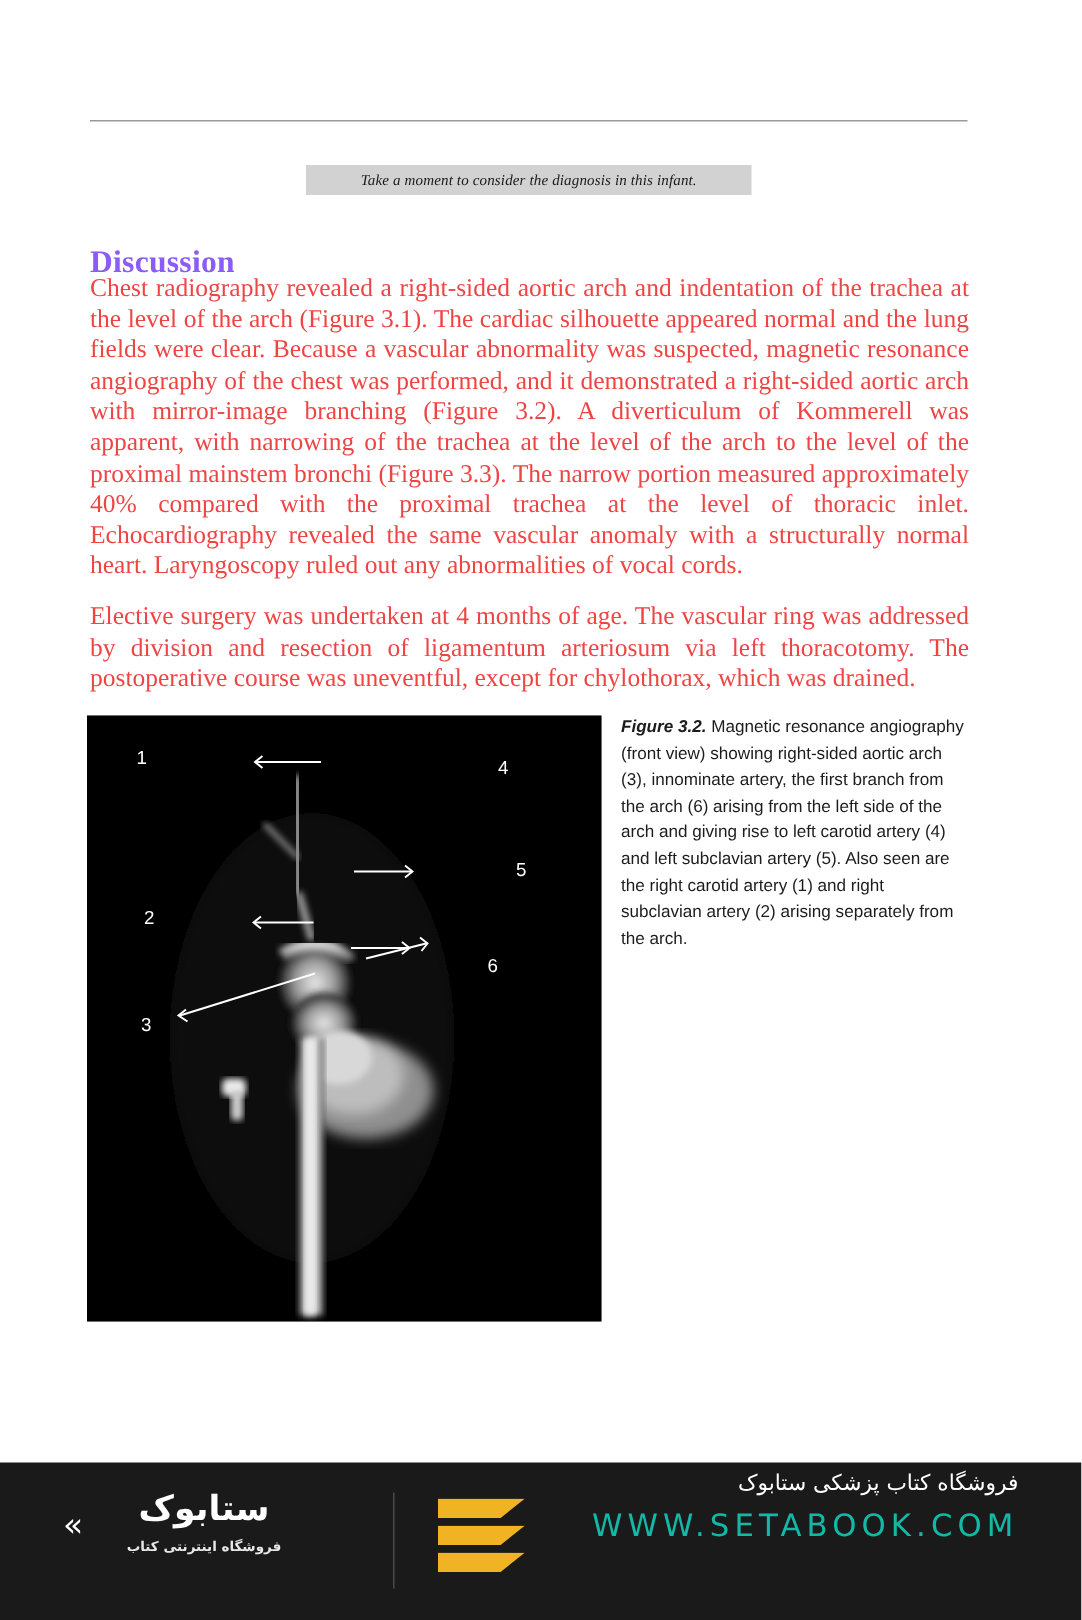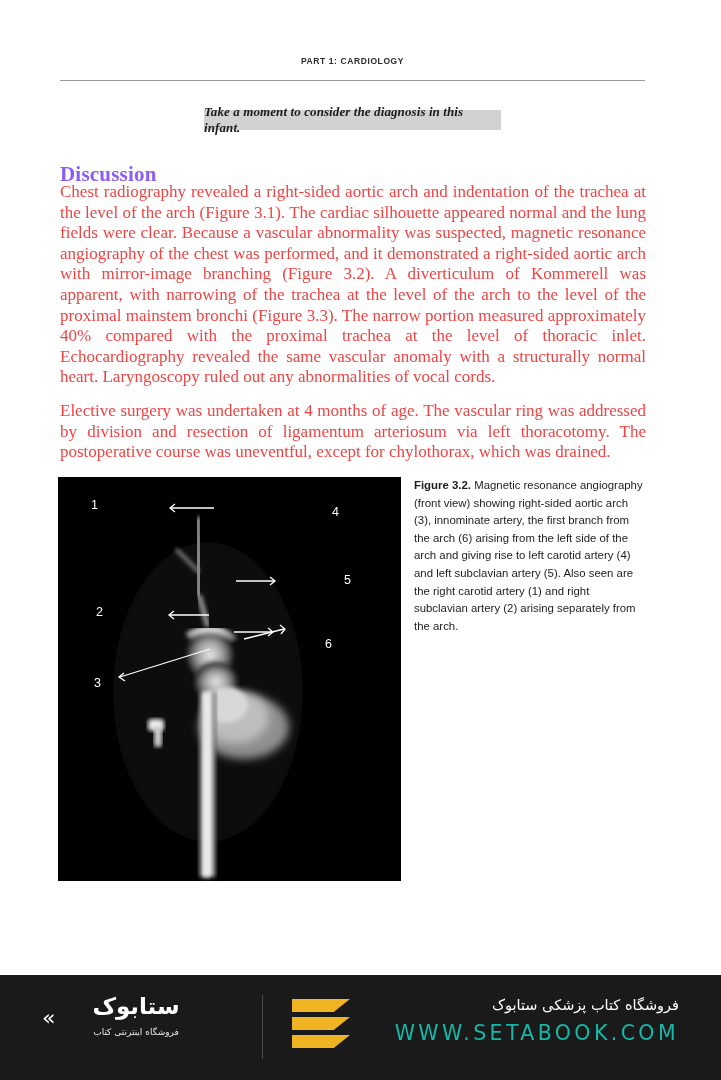--- a/index.html
+++ b/index.html
@@ -53,22 +53,22 @@
     width: 297px;
     height: 20px;
     background: #d2d2d2;
     display: flex;
     align-items: center;
     justify-content: center;
   }
   .callout span {
     font-family: "Liberation Serif", serif;
     font-style: italic;
-    font-weight: bold;
-    font-size: 13px;
+    font-weight: normal;
+    font-size: 10px;
     color: #1a1a1a;
     letter-spacing: 0.1px;
   }
 
   
   .section-heading {
     position: absolute;
     left: 60px;
     top: 148px;
     font-family: "Liberation Serif", serif;
@@ -110,21 +110,21 @@
   .figure-caption {
     position: absolute;
     left: 414px;
     top: 477px;
     width: 232px;
     font-family: "Liberation Sans", sans-serif;
     font-size: 11.4px;
     line-height: 17.6px;
     color: #1c1c1c;
   }
-  .figure-caption b { font-weight: bold; }
+  .figure-caption b { font-weight: bold; font-style: italic; }
 
   
   .footer {
     position: absolute;
     left: 0;
     top: 975px;
     width: 721px;
     height: 105px;
     background: #1a1a1a;
     color: #ffffff;
@@ -152,20 +152,21 @@
     letter-spacing: 0px;
     direction: rtl;
   }
   .brand-sub {
     font-family: "DejaVu Sans", sans-serif;
     font-size: 9px;
     line-height: 14px;
     color: #e8e8e8;
     direction: rtl;
     margin-top: 2px;
+    font-weight: bold;
   }
   .chev {
     position: absolute;
     left: 42px;
     top: 30px;
     font-family: "DejaVu Sans", sans-serif;
     font-size: 22px;
     color: #ffffff;
   }
   .divider {
@@ -191,21 +192,21 @@
     background: #f0b323;
     clip-path: polygon(0 0, 100% 0, 72% 100%, 0 100%);
   }
   .logo-mark .b1 { top: 0; }
   .logo-mark .b2 { top: 18px; }
   .logo-mark .b3 { top: 36px; }
 
   .footer-right {
     position: absolute;
     right: 42px;
-    top: 22px;
+    top: 6px;
   }
   .footer-fa {
     font-family: "DejaVu Sans", sans-serif;
     font-size: 14.5px;
     color: #ffffff;
     direction: rtl;
     margin-bottom: 8px;
   }
   .footer-url {
     font-family: "DejaVu Sans", sans-serif;
@@ -220,21 +221,20 @@
     font-family: "Liberation Sans", sans-serif;
     font-size: 12.5px;
     color: #ffffff;
   }
 </style>
 </head>
 <body>
 
 <div class="page">
 
-  <div class="running-head">PART 1: CARDIOLOGY</div>
   <div class="head-rule"></div>
 
   <div class="callout">
     <span>Take a moment to consider the diagnosis in this infant.</span>
   </div>
 
   <h1 class="section-heading">Discussion</h1>
 
   <div class="body-col">
     <p>Chest radiography revealed a right-sided aortic arch and indentation of the trachea at the level of the arch (Figure 3.1). The cardiac silhouette appeared normal and the lung fields were clear. Because a vascular abnormality was suspected, magnetic resonance angiography of the chest was performed, and it demonstrated a right-sided aortic arch with mirror-image branching (Figure 3.2). A diverticulum of Kommerell was apparent, with narrowing of the trachea at the level of the arch to the level of the proximal mainstem bronchi (Figure 3.3). The narrow portion measured approximately 40% compared with the proximal trachea at the level of thoracic inlet. Echocardiography revealed the same vascular anomaly with a structurally normal heart. Laryngoscopy ruled out any abnormalities of vocal cords.</p>

